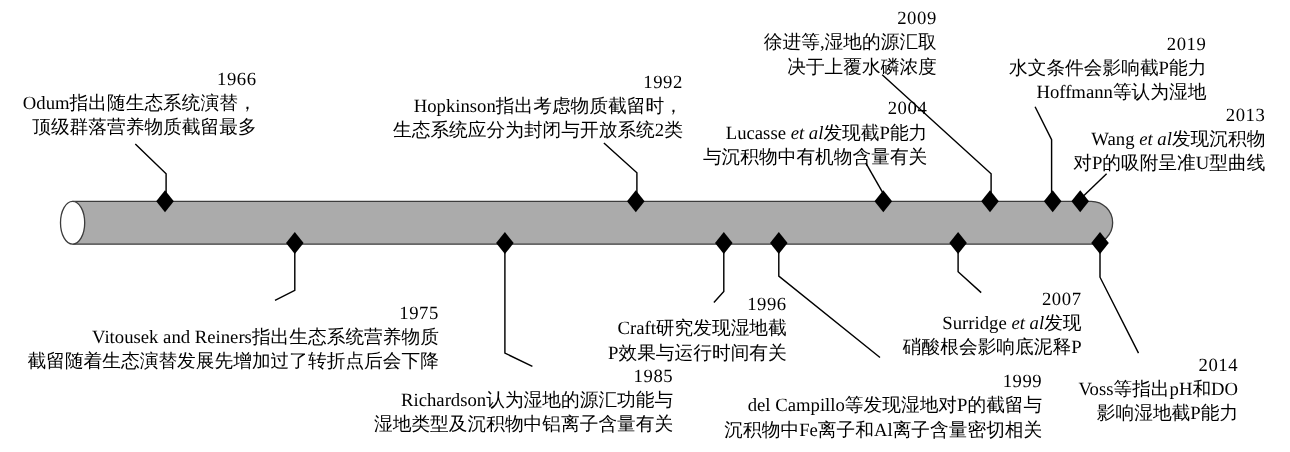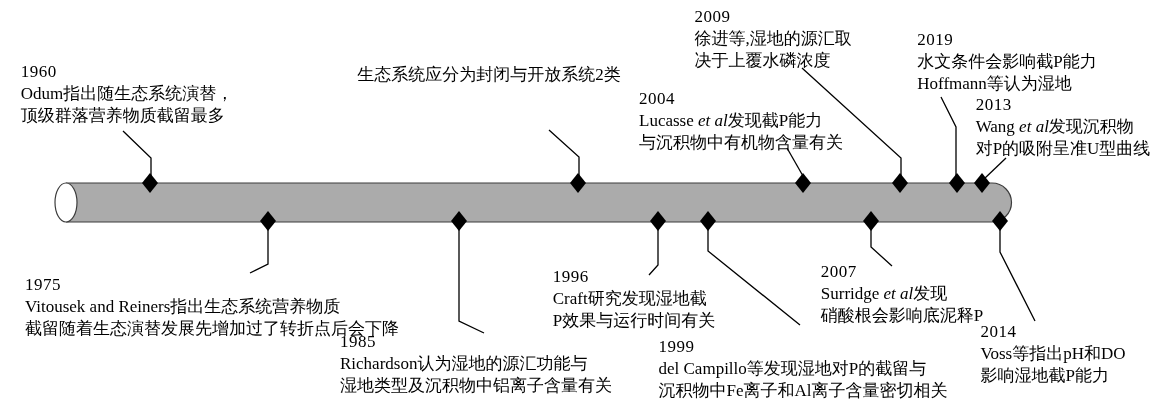--- a/index.html
+++ b/index.html
@@ -7,21 +7,21 @@
     position:relative;
     width:1173px;height:411px;
     background:#ffffff;
     font-family:"Liberation Serif","DejaVu Serif",serif;
     overflow:hidden;
   }
   #timeline-svg{position:absolute;left:0;top:0;}
   .event{
     position:absolute;
     transform:translateX(-50%);
-    text-align:left;
+    text-align:right;
     white-space:nowrap;
     color:#000000;
     font-size:17px;
     line-height:22px;
   }
   .event .year{letter-spacing:.5px;}
   .event i{font-style:italic;}
 </style>
 </head>
 <body>
@@ -62,38 +62,40 @@
       <path d="M268,211 L276,221 L268,231 L260,221 Z"></path>
       <path d="M459,211 L467,221 L459,231 L451,221 Z"></path>
       <path d="M658,211 L666,221 L658,231 L650,221 Z"></path>
       <path d="M708,211 L716,221 L708,231 L700,221 Z"></path>
       <path d="M871,211 L879,221 L871,231 L863,221 Z"></path>
       <path d="M1000,211 L1008,221 L1000,231 L992,221 Z"></path>
     </g>
   </svg>
 
   <div class="event" style="left:127px;top:61px">
-    <div class="year">1960</div>
+    <div class="year">1966</div>
     <div class="line">Odum指出随生态系统演替，</div>
     <div class="line">顶级群落营养物质截留最多</div>
   </div>
 
   <div class="event" style="left:212px;top:274px">
     <div class="year">1975</div>
     <div class="line">Vitousek and Reiners指出生态系统营养物质</div>
     <div class="line">截留随着生态演替发展先增加过了转折点后会下降</div>
   </div>
 
   <div class="event" style="left:476px;top:331px">
     <div class="year">1985</div>
     <div class="line">Richardson认为湿地的源汇功能与</div>
     <div class="line">湿地类型及沉积物中铝离子含量有关</div>
   </div>
 
   <div class="event" style="left:489px;top:64px">
+    <div class="year">1992</div>
+    <div class="line">Hopkinson指出考虑物质截留时，</div>
     <div class="line">生态系统应分为封闭与开放系统2类</div>
   </div>
 
   <div class="event" style="left:634px;top:266px">
     <div class="year">1996</div>
     <div class="line">Craft研究发现湿地截</div>
     <div class="line">P效果与运行时间有关</div>
   </div>
 
   <div class="event" style="left:803px;top:336px">

